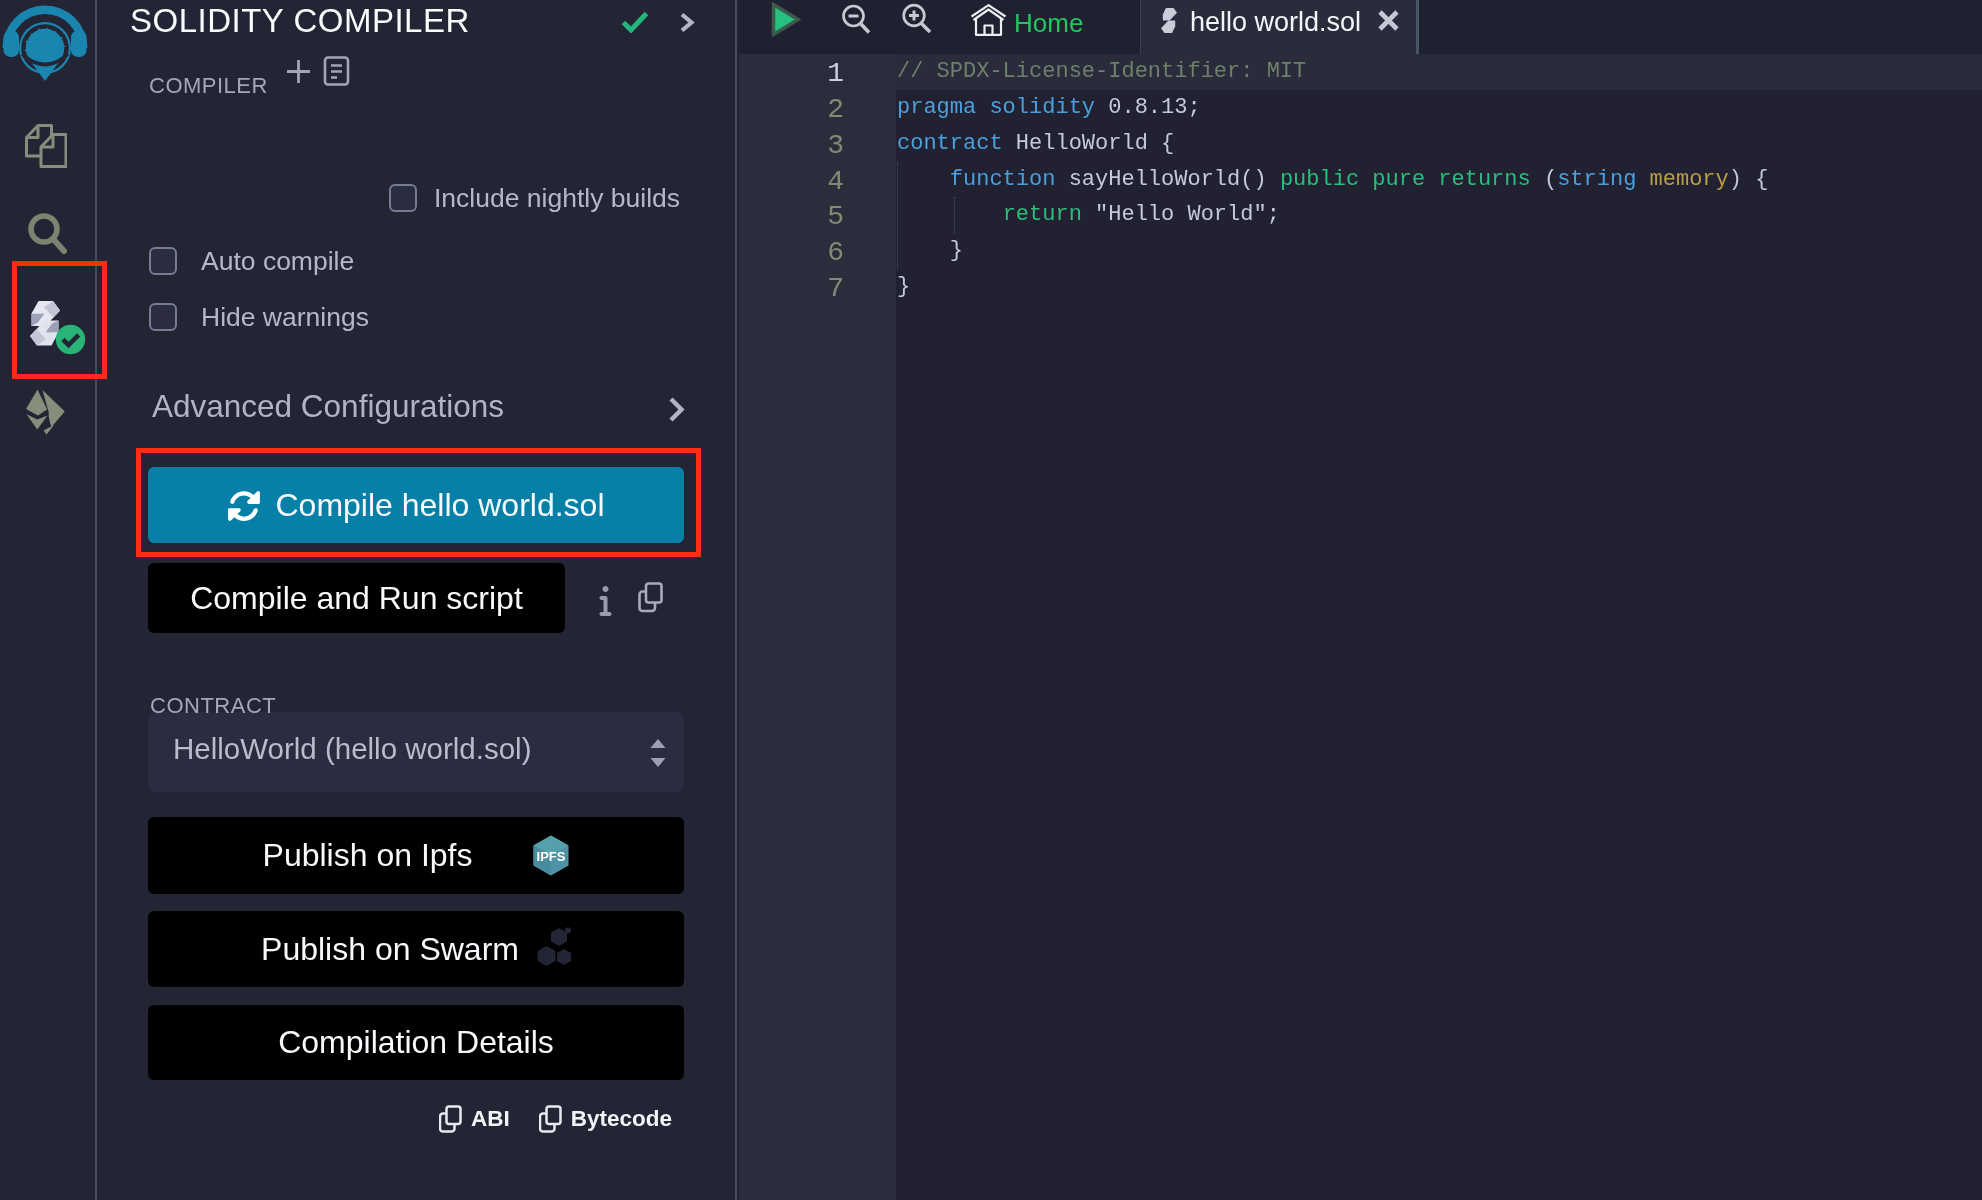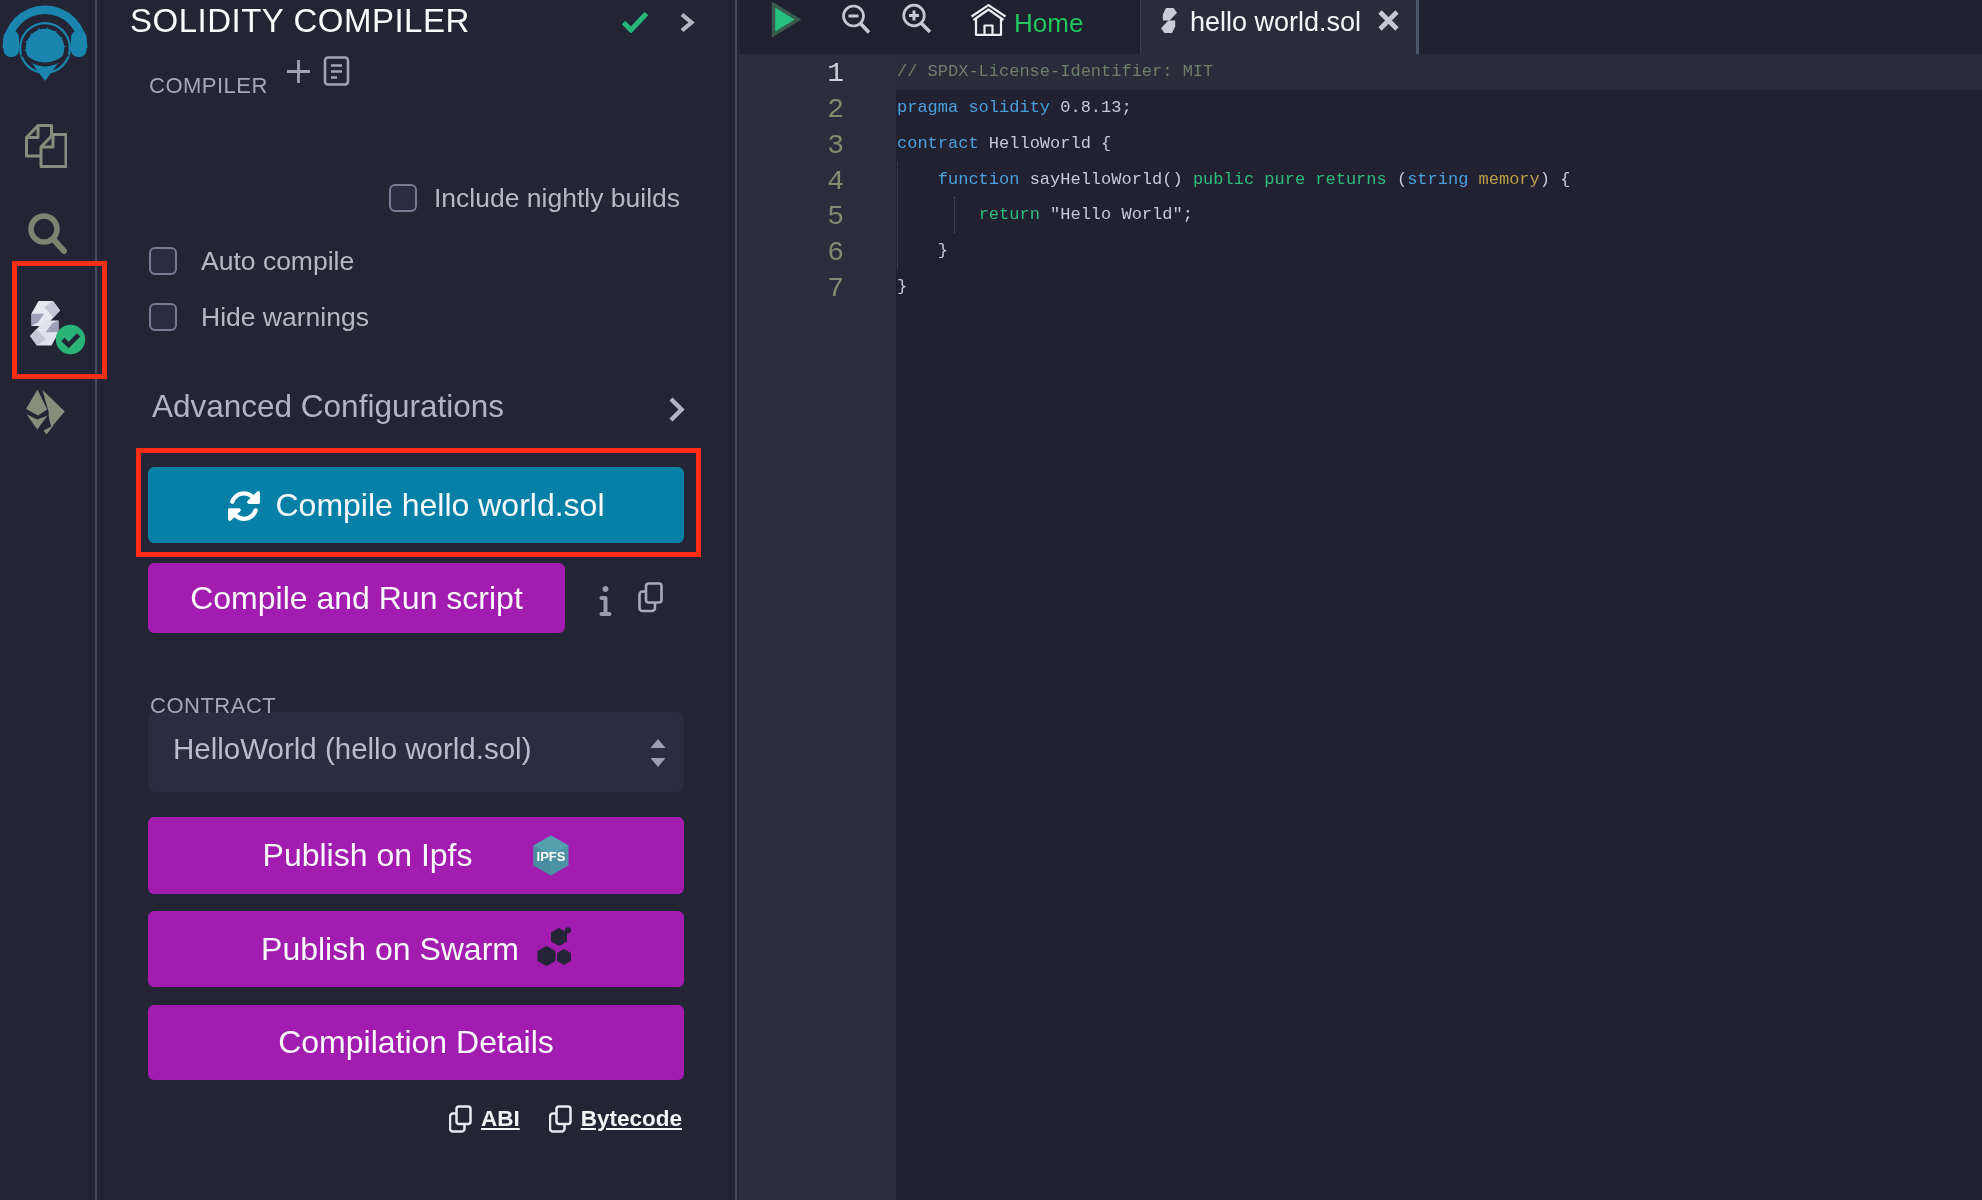--- a/index.html
+++ b/index.html
@@ -12,29 +12,29 @@
 
   
   #panel { position:absolute; left:97px; top:0; width:640px; height:1200px; background:#232434; border-right:2px solid #454b5e; }
   #panel .title { position:absolute; left:33px; top:2px; font-size:33px; color:#fafbfd; letter-spacing:0.5px; }
   .seclabel { position:absolute; font-size:22px; color:#a4a6ba; letter-spacing:0.5px;margin-top:12px; }
   .select { position:absolute; left:51px; width:536px; height:80px; background:#2a2c3f; border-radius:8px; color:#b9bccb; font-size:29.5px; display:flex; align-items:center; padding-left:25px; padding-bottom:6px; }
   .carets { position:absolute; right:16px; top:50%; margin-top:-15px; }
   .cb { position:absolute; width:28px; height:28px; background:#2a2c40; border:2px solid #787c93; border-radius:6px; }
   .cblabel { position:absolute; font-size:26.5px; color:#b6b8c6; }
   .btn { position:absolute; left:51px; border-radius:6px; display:flex; align-items:center; justify-content:center; color:#f8f9fc; font-size:32px; }
-  .btn-sec { background:#a21caf; }
+  .btn-sec { background:#000000; }
   .redbox { position:absolute; border:5px solid #fe2c12; }
 
   
   #topbar { position:absolute; left:739px; top:0; width:1243px; height:54px; background:#1f2030; }
   #gutter { position:absolute; left:739px; top:54px; width:157px; height:1146px; background:#2b2d3d; }
   #codearea { position:absolute; left:896px; top:54px; width:1086px; height:1146px; background:#212132; }
   #hl1 { position:absolute; left:896px; top:54px; width:1086px; height:36px; background:#2a2c3c; }
-  .mono { font-family:"Liberation Mono",monospace; font-size:17px; white-space:pre; }
+  .mono { font-family:"Liberation Mono",monospace; font-size:22px; white-space:pre; }
   .lnum { position:absolute; left:739px; width:105px; text-align:right; height:36px; line-height:36px; color:#828a70; font-size:28px !important; padding-top:2px; }
   .cline { position:absolute; left:897px; height:36px; line-height:36px; }
   .kw { color:#4aa0dc; }
   .grn { color:#2dbd7b; }
   .gld { color:#bb9f45; }
   .wht { color:#c6cad8; }
   .cmt { color:#6e7f6a; }
   #tab { position:absolute; left:402px; top:0; width:275px; height:54px; background:#2a2c3c; }
 </style>
 </head>
@@ -170,21 +170,21 @@
         <g fill="#232435">
           <polygon points="22,2 30,6.5 30,15.5 22,20 14,15.5 14,6.5"></polygon>
           <polygon points="9.5,20 18.5,25 18.5,35 9.5,40 0.5,35 0.5,25"></polygon>
           <polygon points="27,23 34,27 34,35 27,39 20,35 20,27"></polygon>
           <polygon points="31,1 34,2.7 34,6 31,7.7 28,6 28,2.7"></polygon>
         </g>
       </svg>
     </div>
   <div class="btn btn-sec" style="top:1005px; width:536px; height:75px;">Compilation Details</div>
 
-  <div id="abirow" style="position:absolute; left:10px; top:1102px; width:575px; height:34px; display:flex; justify-content:flex-end; align-items:center; font-weight:bold; font-size:22.5px; color:#f2f4f8;text-decoration:underline;">
+  <div id="abirow" style="position:absolute; left:0; top:1102px; width:575px; height:34px; display:flex; justify-content:flex-end; align-items:center; font-weight:bold; font-size:22.5px; color:#f2f4f8;">
     <svg width="23" height="29" viewBox="0 0 23 29" style="margin-right:9px;">
         <g fill="none" stroke="#e8eaf2" stroke-width="2.5">
           <rect x="7.5" y="1.5" width="14" height="17.5" rx="2.5"></rect>
           <path d="M15.5,19 v4.5 a3,3 0 0 1 -3,3 h-8.5 a3,3 0 0 1 -3,-3 v-12 a3,3 0 0 1 3,-3 h3"></path>
         </g>
       </svg>
     <span>ABI</span>
     <svg width="23" height="29" viewBox="0 0 23 29" style="margin:0 9px 0 29px;">
         <g fill="none" stroke="#e8eaf2" stroke-width="2.5">
           <rect x="7.5" y="1.5" width="14" height="17.5" rx="2.5"></rect>

